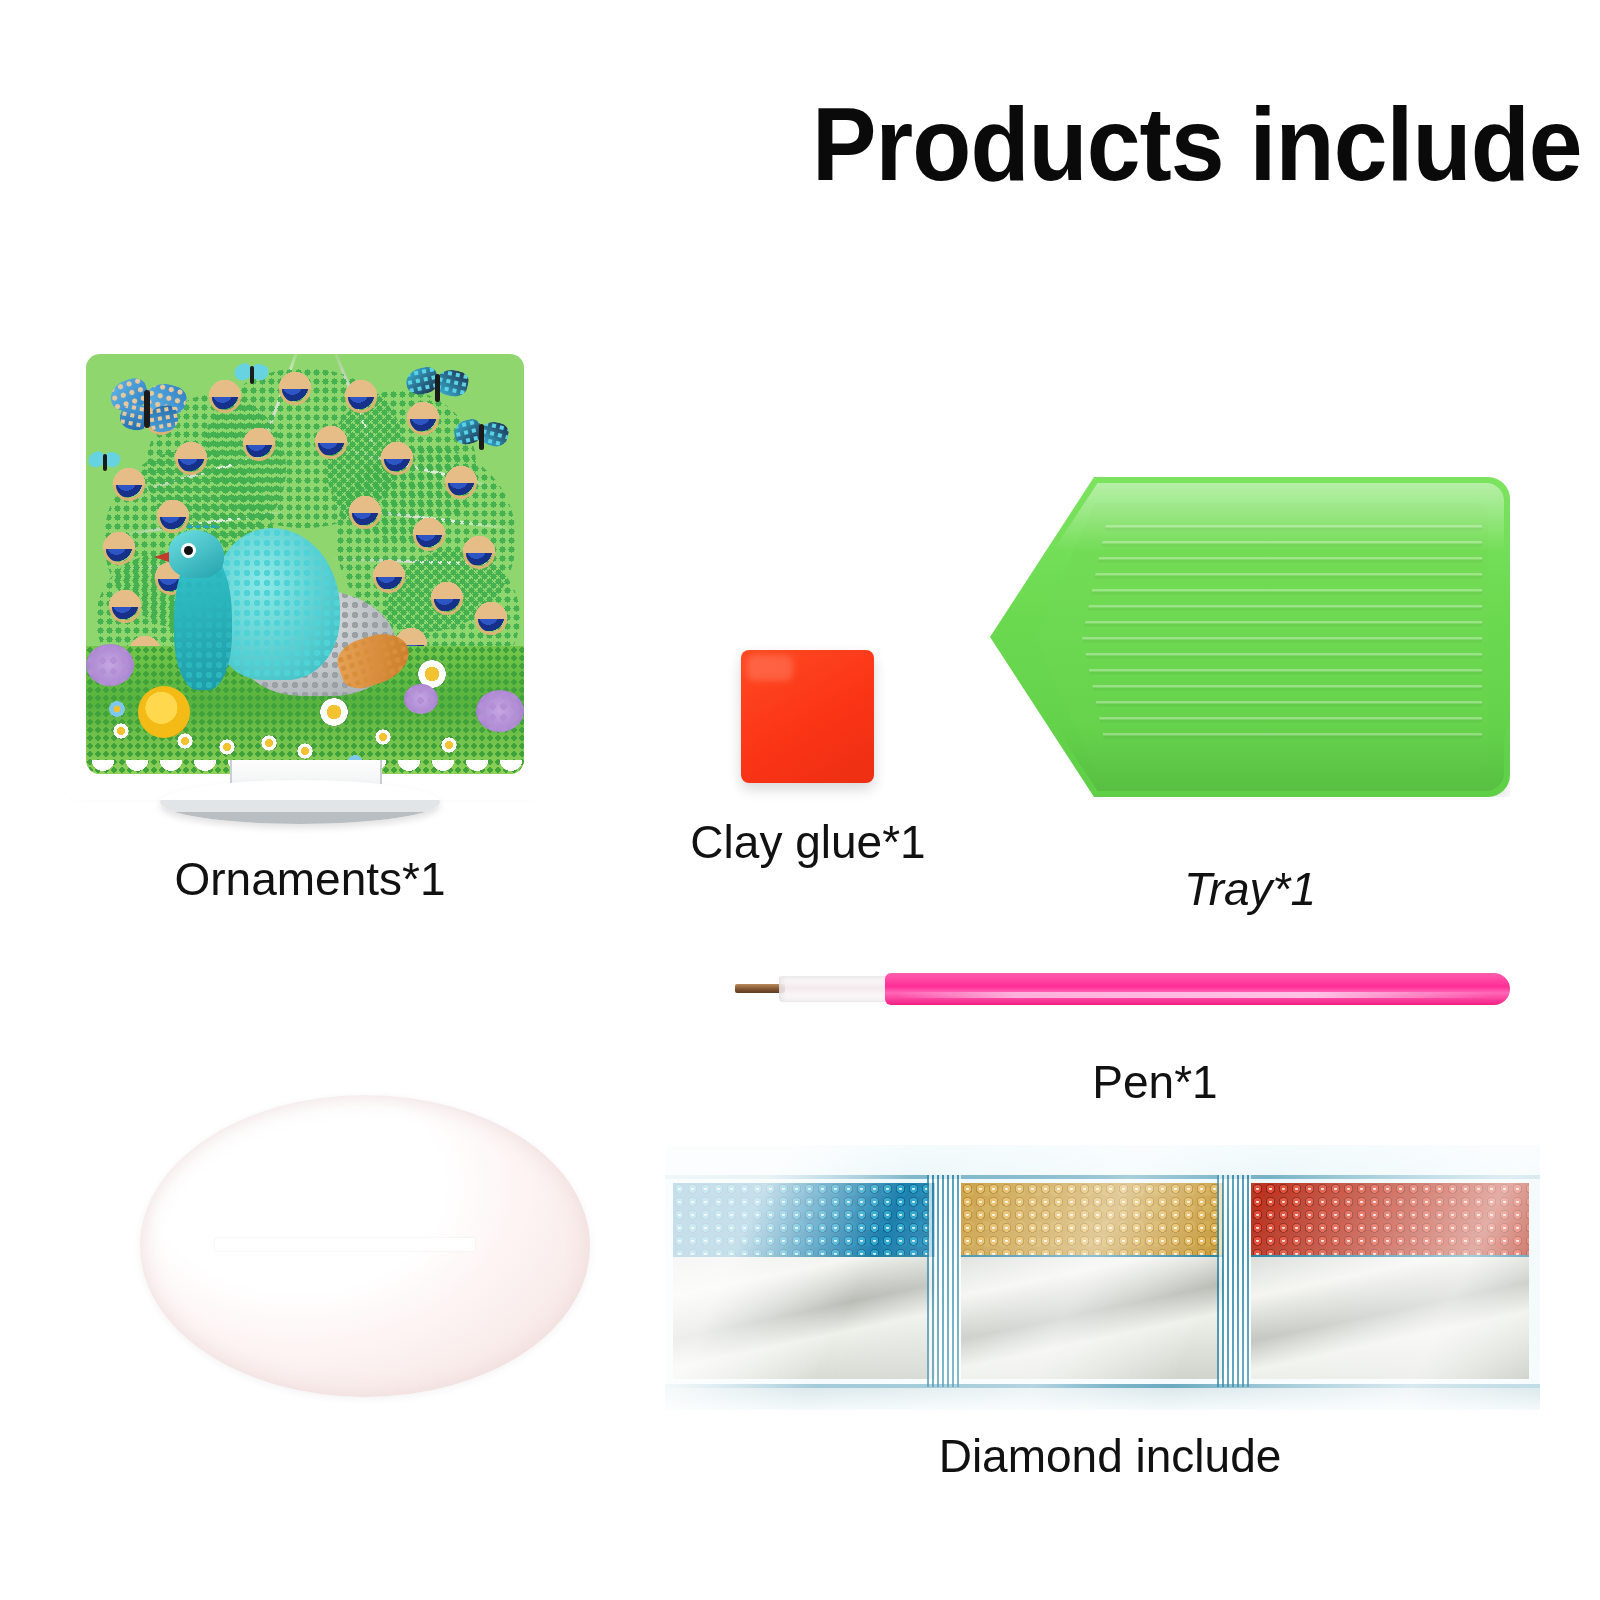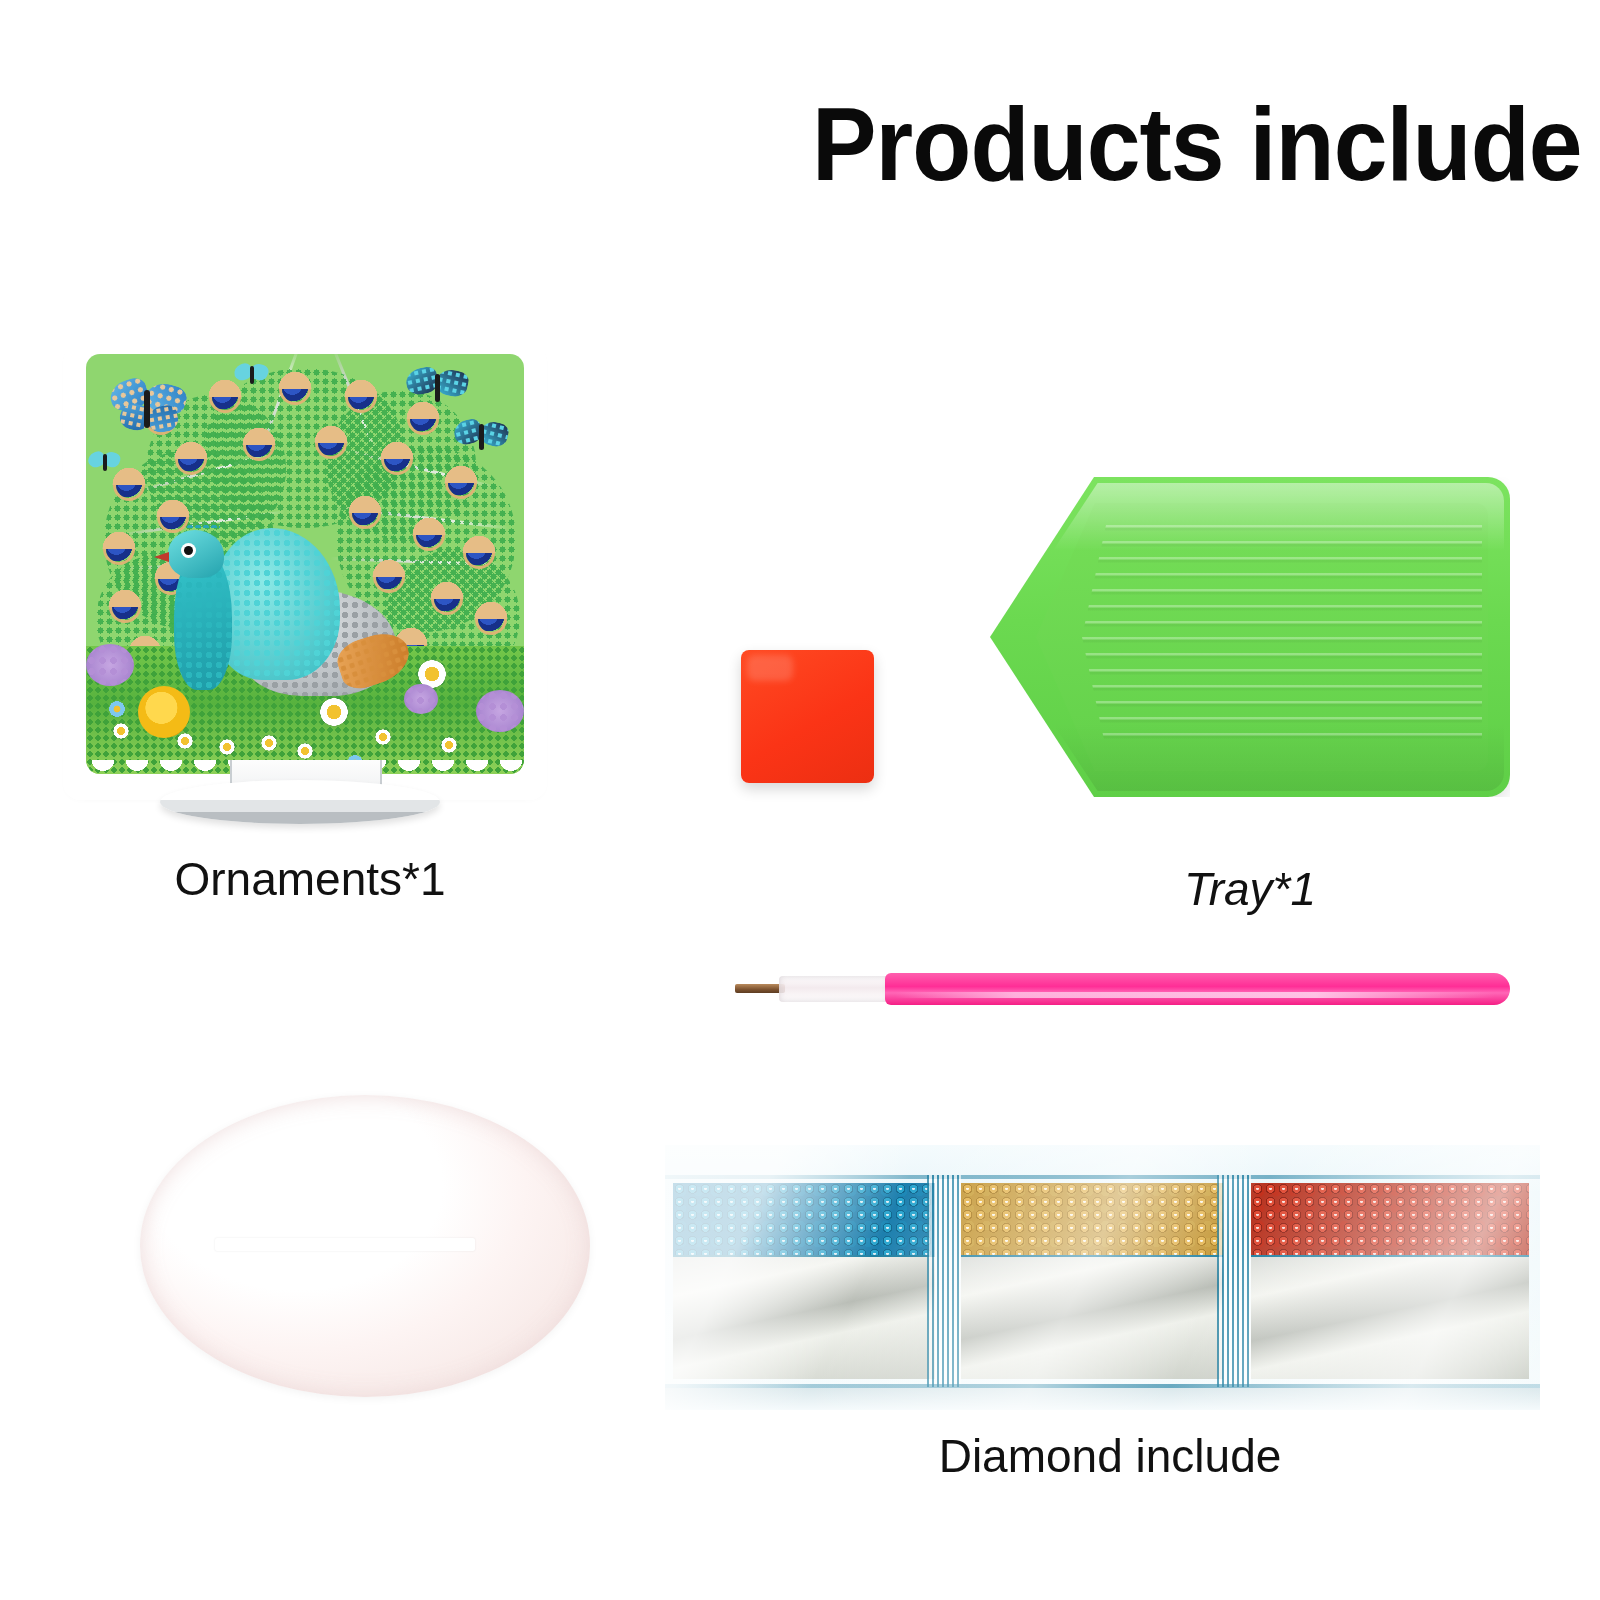--- a/index.html
+++ b/index.html
@@ -417,34 +417,36 @@
       </div>
     </div>
   </div>
 
   <div class="orn-stand-slot"></div>
   <div class="orn-stand"></div>
 
   <div class="caption" style="left:90px;top:855px;width:440px;">Ornaments*1</div>
 
   <div class="clay"></div>
+  <div class="caption" style="left:628px;top:818px;width:360px;">Clay glue*1</div>
 
   <div class="tray">
     <div class="tray-inner"></div>
     <div class="tray-grooves"></div>
     <div class="tray-lip"></div>
   </div>
   <div class="caption" style="left:1070px;top:865px;width:360px;font-style:italic;">Tray*1</div>
 
   <div class="pen">
     <div class="pen-tip"></div>
     <div class="pen-clear"></div>
     <div class="pen-barrel"></div>
   </div>
   <div class="pen-shine" style="left:895px;top:992px;"></div>
+  <div class="caption" style="left:965px;top:1058px;width:380px;">Pen*1</div>
 
   <div class="base-oval"></div>
   <div class="base-slot"></div>
 
   <div class="bag">
     <div class="bag-edge-top"></div>
 
     <div class="pouch" style="left:8px;width:262px;">
       <div class="pouch-top">
         <div class="stones blue"></div>

